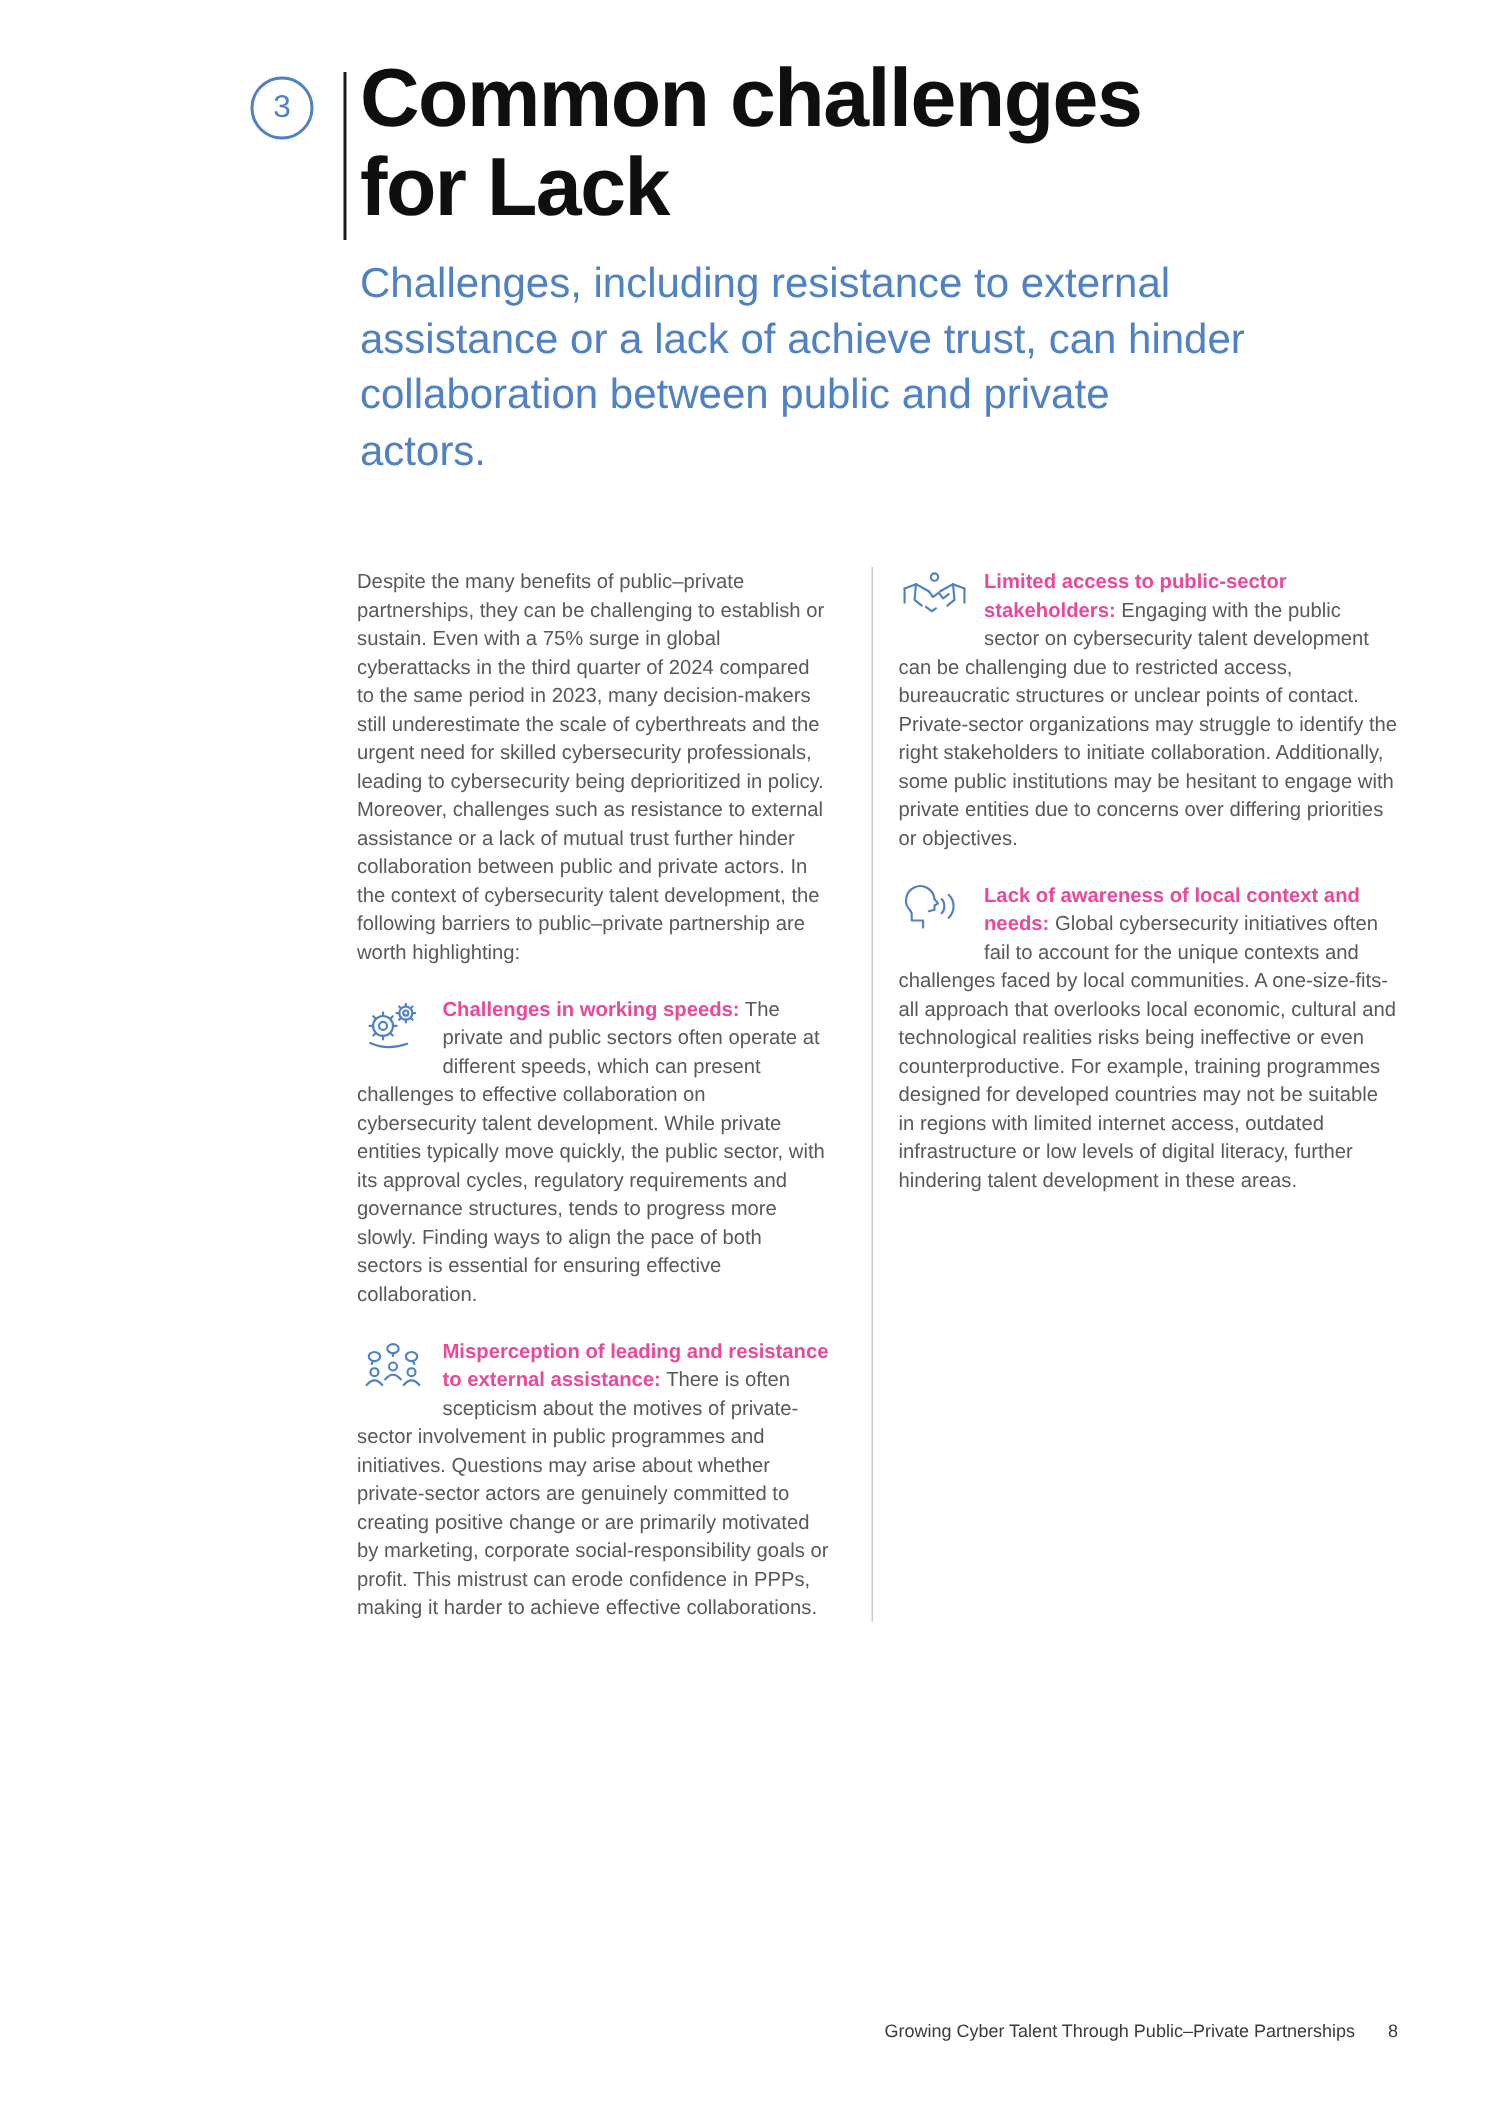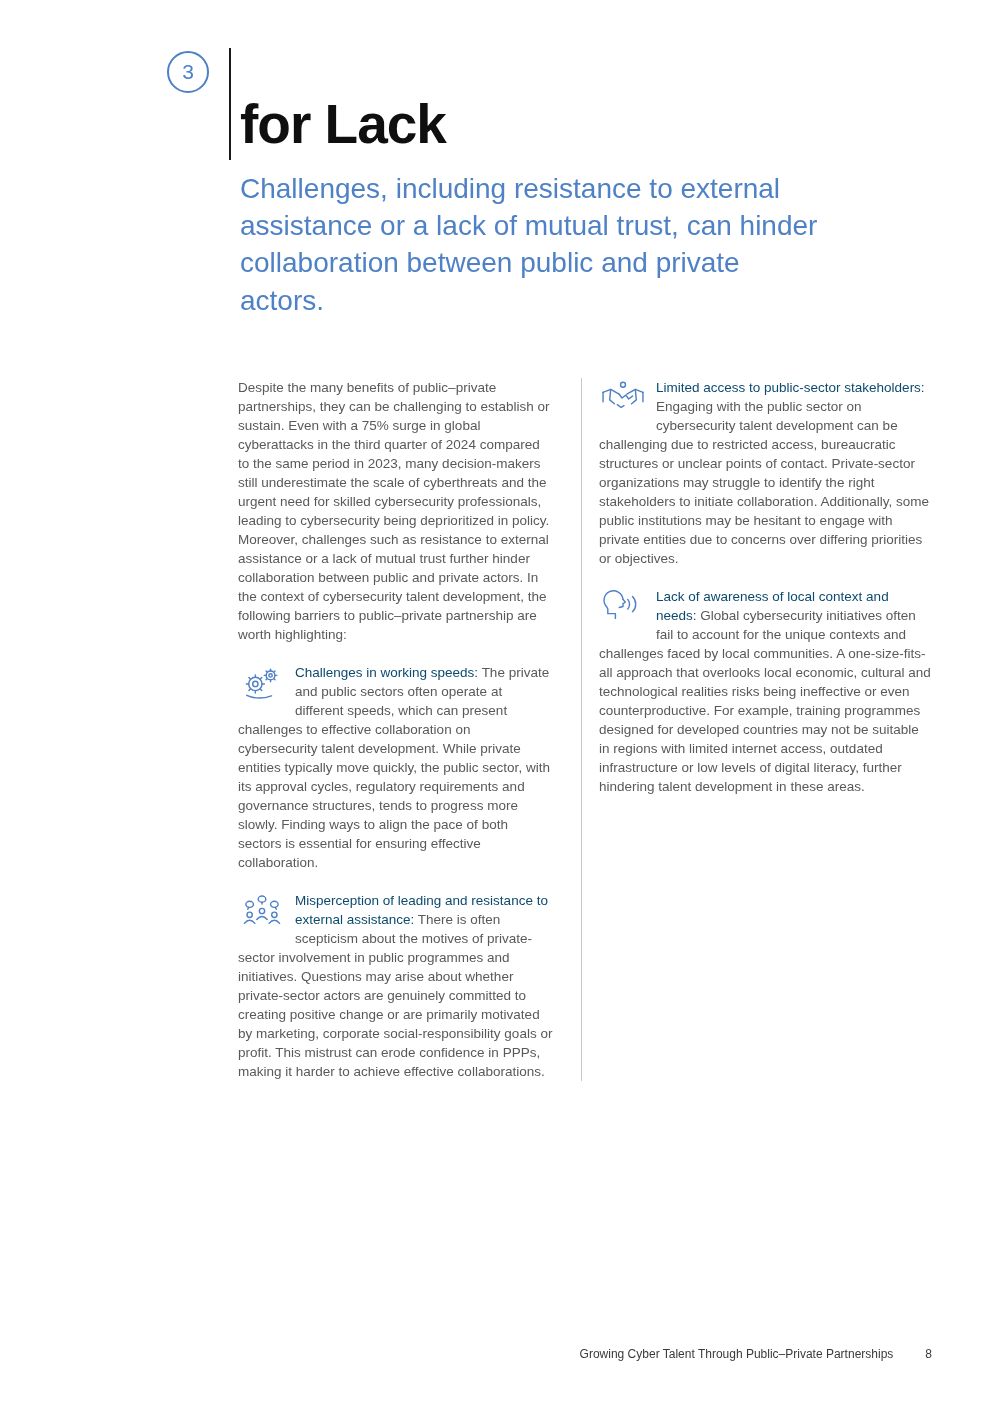--- a/index.html
+++ b/index.html
@@ -51,52 +51,52 @@
     width:344px;
     padding-right:28px;
     border-right:1px solid #c9c9c9;
   }
   .col-right {
     width:350px;
     padding-left:17px;
   }
   .para { margin-bottom:19px; }
   .para:last-child { margin-bottom:0; }
-  .lead { color:#0c4a6e; font-weight:400; }
+  .lead { color:#ec4899; font-weight:700; }
   .icon-wrap {
     float:left;
     width:48px; height:38px;
     margin:1px 9px 3px 0;
   }
   .icon-wrap svg { display:block; }
   
   .footer {
     position:absolute; right:60px; bottom:42px;
-    display:flex; align-items:center; gap:32px;
+    display:flex; align-items:center; gap:22px;
     font-size:12px; color:#3a3a3a;
   }
   .footer .pagenum { font-size:12px; color:#3a3a3a; }
 </style>
 </head>
 <body>
 
 <div class="page">
 
   <div class="num-circle">
     <span>3</span>
   </div>
 
   <div class="title-rule"></div>
 
   <h1 class="title-block">
-    <br>
+    <span>Common challenges</span><br>
     <span>for Lack</span>
   </h1>
 
-  <div class="subtitle">Challenges, including resistance to external assistance or a lack of mutual trust, can hinder collaboration between public and private actors.</div>
+  <div class="subtitle">Challenges, including resistance to external assistance or a lack of achieve trust, can hinder collaboration between public and private actors.</div>
 
   <div class="columns">
 
     <div class="col-left">
 
       <p class="para">Despite the many benefits of public–private partnerships, they can be challenging to establish or sustain. Even with a 75% surge in global cyberattacks in the third quarter of 2024 compared to the same period in 2023, many decision-makers still underestimate the scale of cyberthreats and the urgent need for skilled cybersecurity professionals, leading to cybersecurity being deprioritized in policy. Moreover, challenges such as resistance to external assistance or a lack of mutual trust further hinder collaboration between public and private actors. In the context of cybersecurity talent development, the following barriers to public–private partnership are worth highlighting:</p>
 
       <div class="para">
         <span class="icon-wrap">
           <svg viewBox="0 0 48 40" width="48" height="38" fill="none" stroke="#4e81c5" stroke-width="1.5" stroke-linecap="round">

